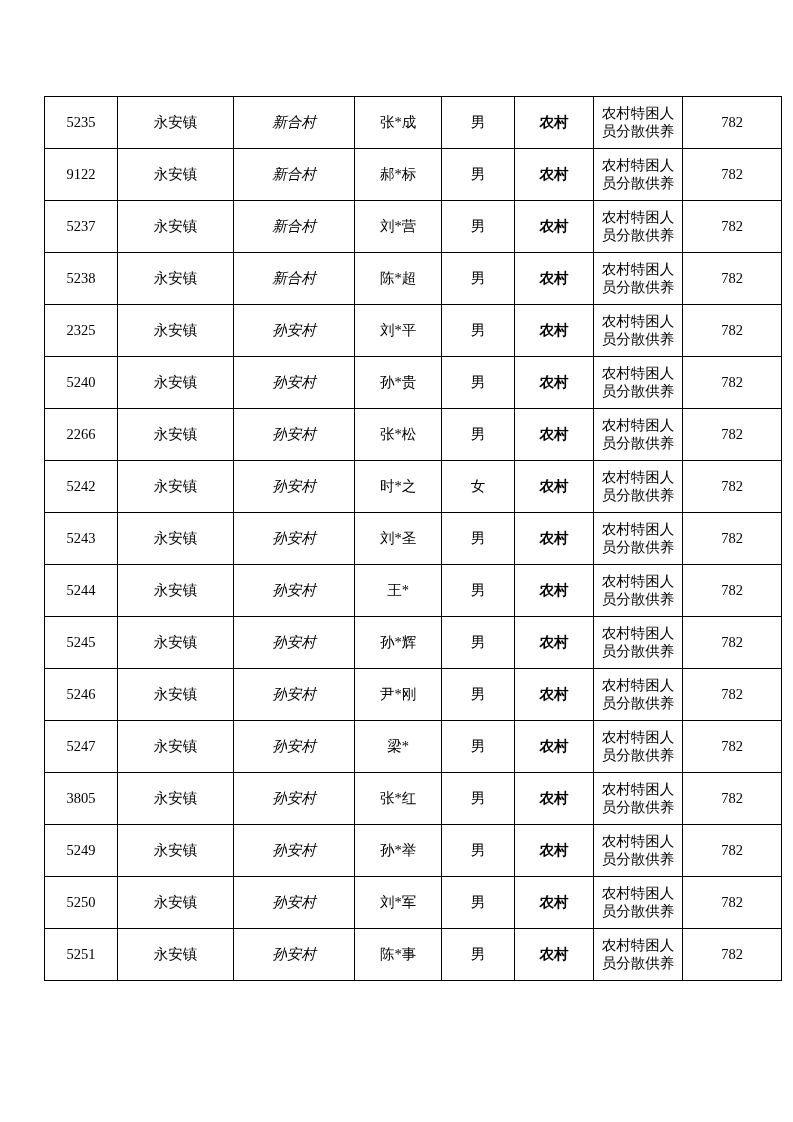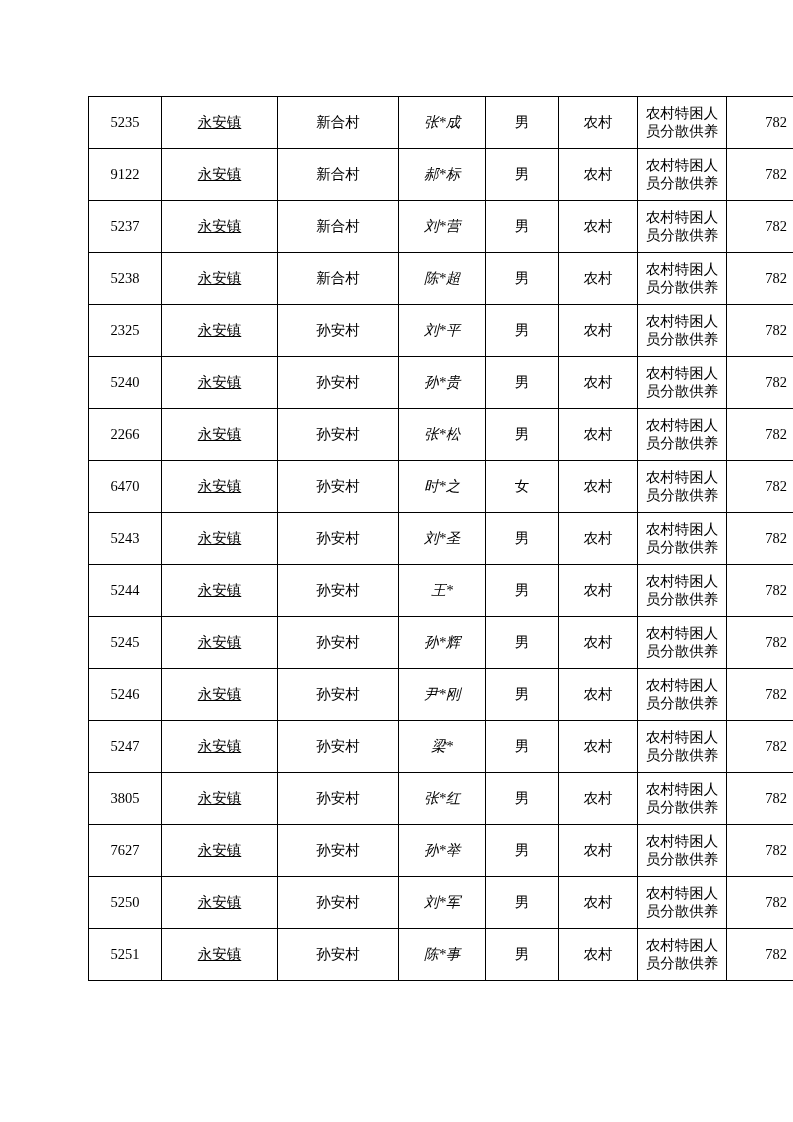--- a/index.html
+++ b/index.html
@@ -11,44 +11,44 @@
     width: 793px;
     height: 1122px;
     font-family: "Liberation Serif", "DejaVu Serif", serif;
     color: #000000;
   }
   .page {
     position: relative;
     width: 793px;
     height: 1122px;
     box-sizing: border-box;
-    padding: 96px 64px 0 88px;
+    padding: 96px 64px 0 44px;
   }
   table.doc-table {
     border-collapse: collapse;
     table-layout: fixed;
     width: 665px;
     margin: 0;
   }
   table.doc-table td {
     border: 1px solid #000000;
     text-align: center;
     vertical-align: middle;
     font-size: 14.5px;
     line-height: 1.18;
     padding: 2px 1px;
     font-family: "Liberation Serif", "DejaVu Serif", serif;
     word-break: break-all;
   }
   td.c-id     { width: 70px; }
-  td.c-town   { width: 113px; text-decoration: underline; }
-  td.c-village{ width: 118px; }
-  td.c-name   { width: 84px; font-style: italic; }
+  td.c-town   { width: 113px; }
+  td.c-village{ width: 118px; font-style: italic; }
+  td.c-name   { width: 84px; }
   td.c-gender { width: 70px; }
-  td.c-type   { width: 76px; }
+  td.c-type   { width: 76px; font-weight: bold; }
   td.c-cat    { width: 86px; font-size: 14px; line-height: 1.14; }
   td.c-amt    { width: 96px; }
   tr.row { height: 52px; }
 </style>
 </head>
 <body>
 
 <div class="page">
   <table class="doc-table">
     <tbody>
@@ -116,21 +116,21 @@
           <td class="c-id">2266</td>
           <td class="c-town">永安镇</td>
           <td class="c-village">孙安村</td>
           <td class="c-name">张*松</td>
           <td class="c-gender">男</td>
           <td class="c-type">农村</td>
           <td class="c-cat">农村特困人员分散供养</td>
           <td class="c-amt">782</td>
         </tr>
         <tr class="row">
-          <td class="c-id">6470</td>
+          <td class="c-id">5242</td>
           <td class="c-town">永安镇</td>
           <td class="c-village">孙安村</td>
           <td class="c-name">时*之</td>
           <td class="c-gender">女</td>
           <td class="c-type">农村</td>
           <td class="c-cat">农村特困人员分散供养</td>
           <td class="c-amt">782</td>
         </tr>
         <tr class="row">
           <td class="c-id">5243</td>
@@ -186,21 +186,21 @@
           <td class="c-id">3805</td>
           <td class="c-town">永安镇</td>
           <td class="c-village">孙安村</td>
           <td class="c-name">张*红</td>
           <td class="c-gender">男</td>
           <td class="c-type">农村</td>
           <td class="c-cat">农村特困人员分散供养</td>
           <td class="c-amt">782</td>
         </tr>
         <tr class="row">
-          <td class="c-id">7627</td>
+          <td class="c-id">5249</td>
           <td class="c-town">永安镇</td>
           <td class="c-village">孙安村</td>
           <td class="c-name">孙*举</td>
           <td class="c-gender">男</td>
           <td class="c-type">农村</td>
           <td class="c-cat">农村特困人员分散供养</td>
           <td class="c-amt">782</td>
         </tr>
         <tr class="row">
           <td class="c-id">5250</td>

